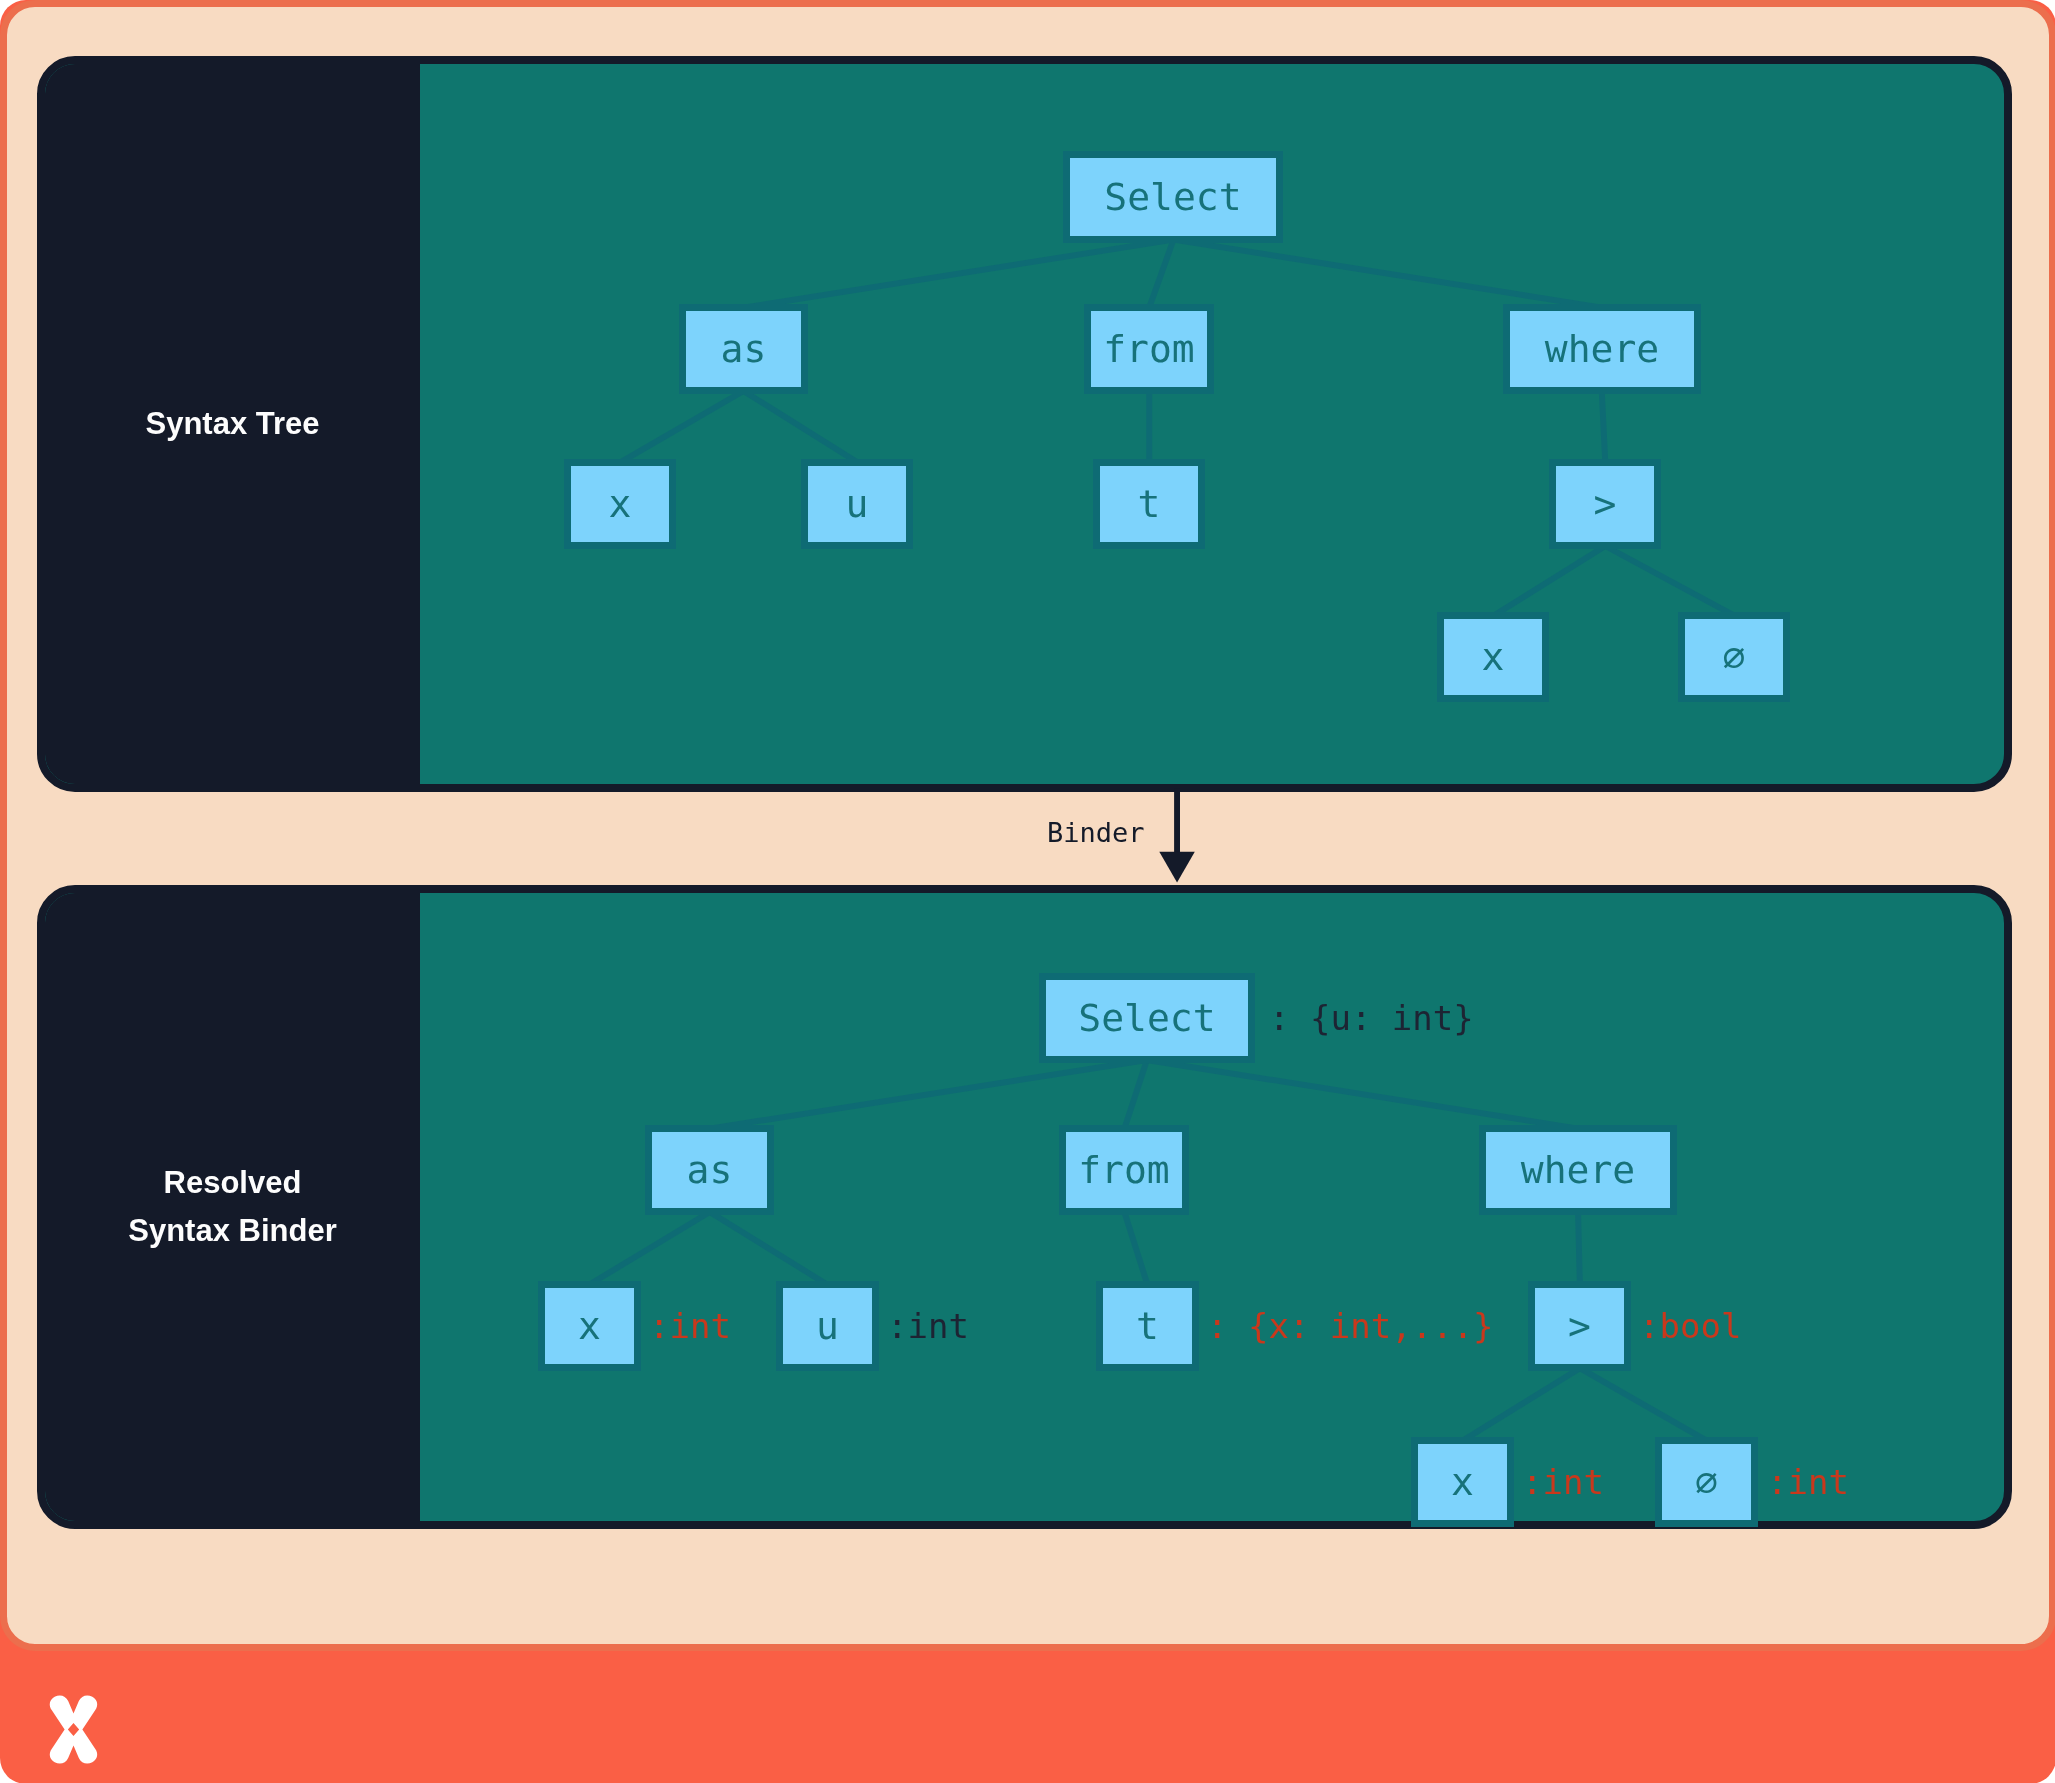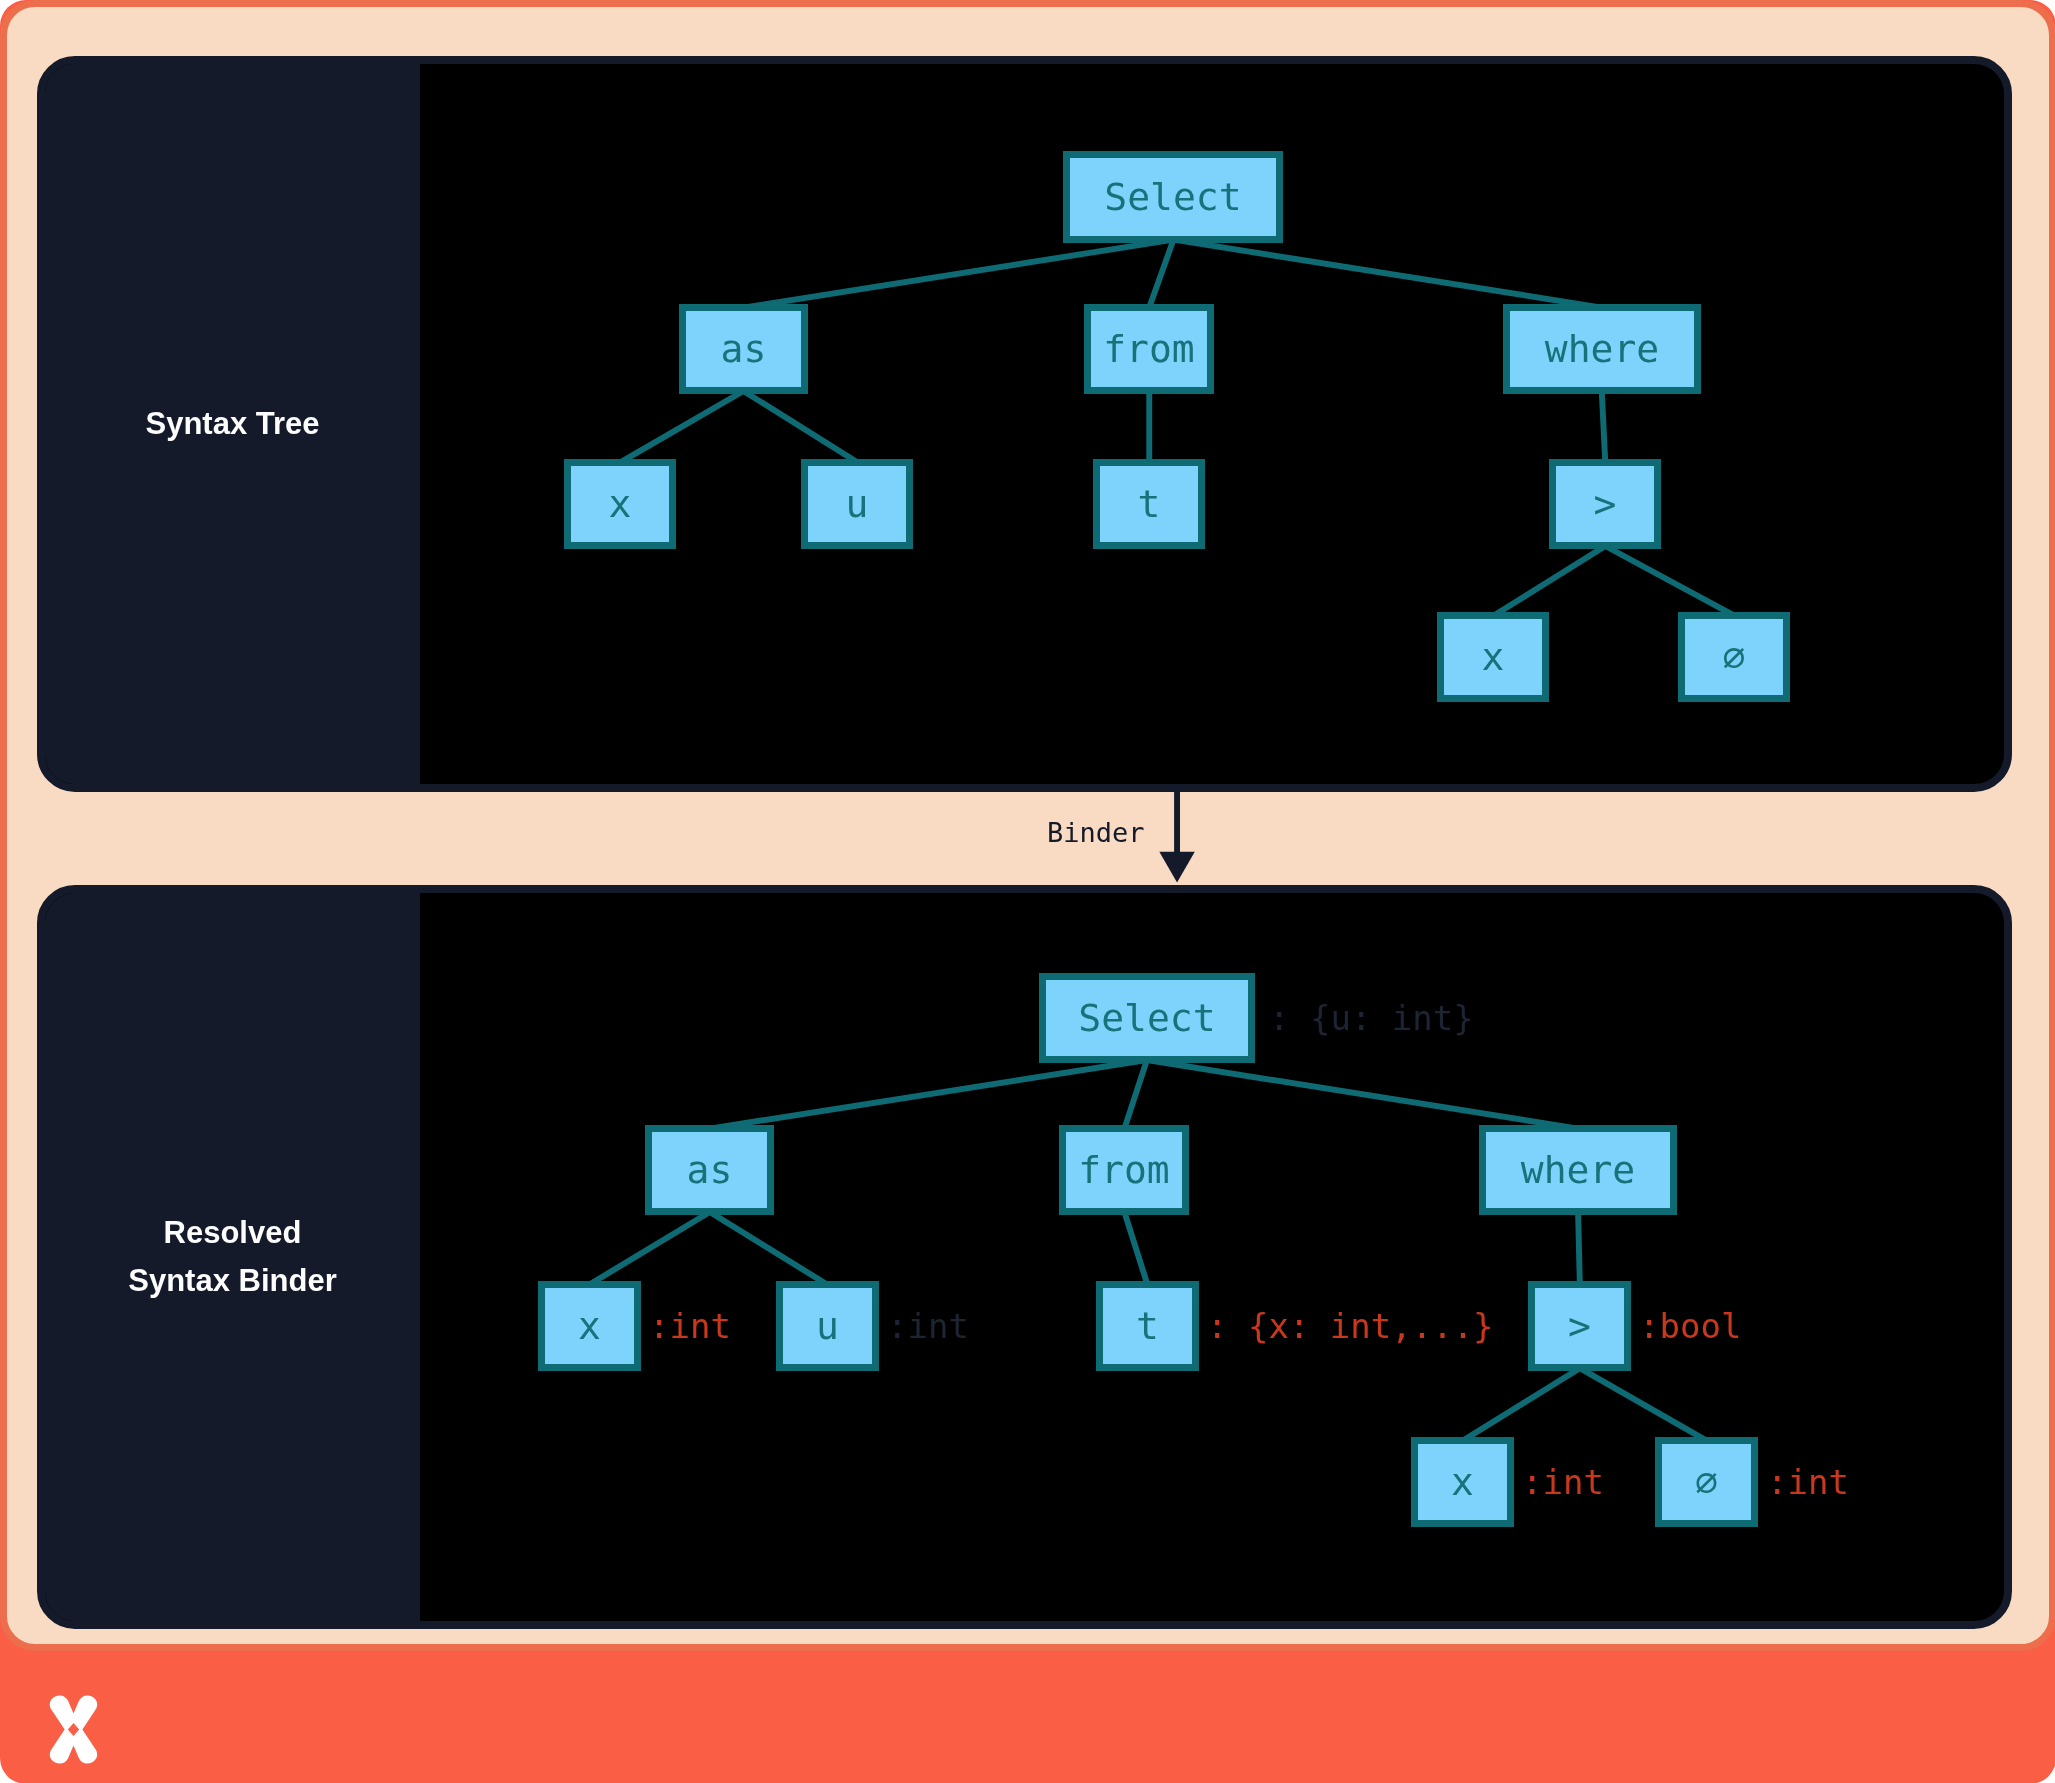--- a/index.html
+++ b/index.html
@@ -2,24 +2,24 @@
 <html style="font-size:9.5px"><head>
 <meta charset="utf-8">
 <style>
   html,body{margin:0;padding:0;background:#ffffff;}
   #page{position:relative;width:2056px;height:1784px;background:#fa5f45;overflow:hidden;
         font-family:"Liberation Sans",sans-serif;border-radius:26px;}
   
   #peach{position:absolute;left:0;top:0;width:2042px;height:1637px;
          background:#f8dbc2;border:7px solid #ec6e4d;border-radius:35px;}
   
-  .panel{position:absolute;left:37px;width:1975px;background:#000000;
+  .panel{position:absolute;left:37px;width:1975px;background:#0f766e;
          border:8.3px solid #141a29;border-radius:38px;overflow:hidden;box-sizing:border-box;}
   #panel-top{top:56px;height:736px;}
-  #panel-bottom{top:885px;height:744px;}
+  #panel-bottom{top:885px;height:644px;}
   .sidebar{position:absolute;left:0;top:0;bottom:0;width:375px;background:#141a29;
            display:flex;align-items:center;justify-content:center;}
   .sidebar-label{color:#fdfdfd;font-weight:bold;font-size:31px;line-height:48px;text-align:center;}
   
   #edges{position:absolute;left:0;top:0;width:2056px;height:1784px;pointer-events:none;}
   .edge{stroke:#0e6b74;stroke-width:10;}
   .binder-line{stroke:#141a29;stroke-width:10;}
   .binder-head{fill:#141a29;}
   
   .node{position:absolute;box-sizing:border-box;background:#7dd3fc;border:7px solid #0e6b74;

